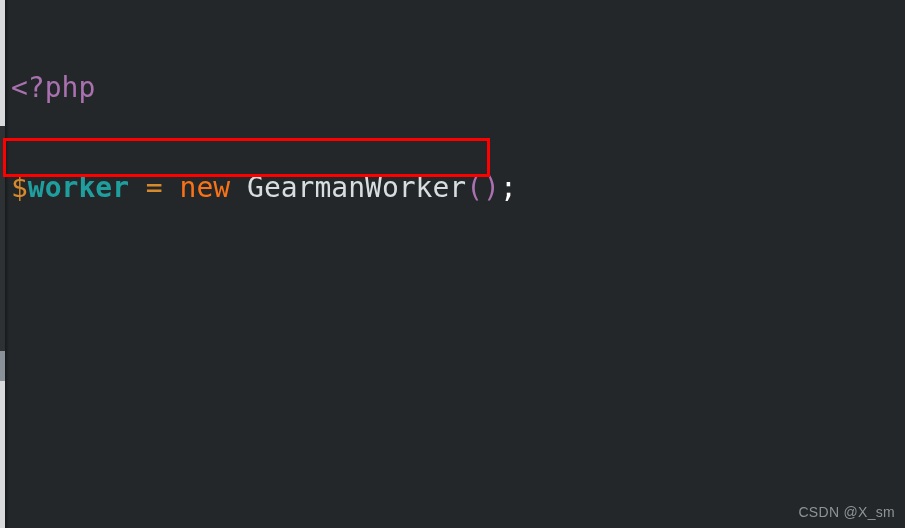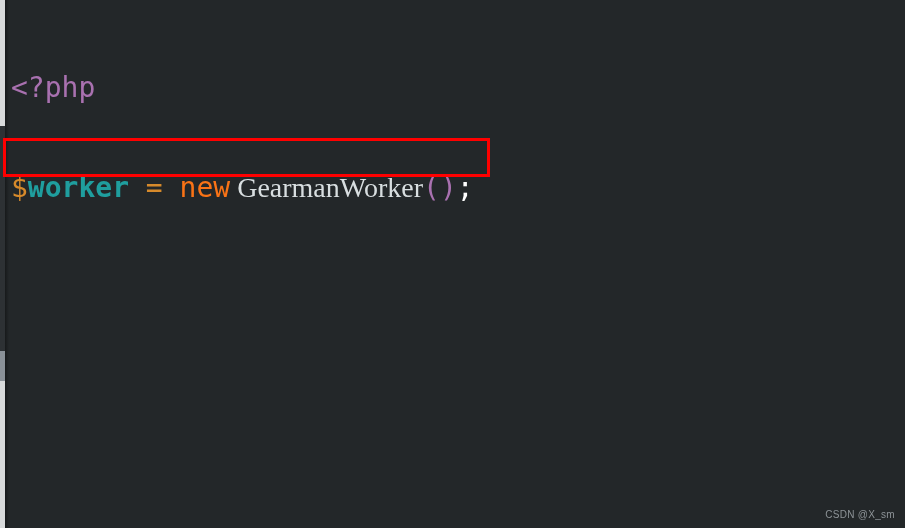--- a/index.html
+++ b/index.html
@@ -64,21 +64,21 @@
     height: 25px;
     padding-left: 3px;
     box-sizing: border-box;
   }
 
   
   .tag      { color: #a971b0; }
   .var      { color: #1f9e9e; font-weight: bold; }
   .sig      { color: #d68a2b; }
   .kw       { color: #f97316; }
-  .fn       { color: #d8dee0; font-family: Liberation Serif, serif; }
+  .fn       { color: #d8dee0; }
   .punct    { color: #a971b0; }
   .str      { color: #cf2020; }
   .arrow    { color: #3fa02a; }
   .plain    { color: #e3e8ea; }
   .keyw-or  { color: #d68a2b; }
   .semi     { color: #ffffff; }
 
   
   #annot-box {
     position: absolute;
@@ -90,21 +90,21 @@
     box-sizing: border-box;
     pointer-events: none;
   }
 
   
   #watermark {
     position: absolute;
     right: 10px;
     bottom: 8px;
     font-family: "Liberation Sans", sans-serif;
-    font-size: 10px;
+    font-size: 14px;
     color: #8d9397;
     letter-spacing: .3px;
   }
 </style>
 </head>
 <body>
 
 <div id="screen">
 
   <div id="code">

